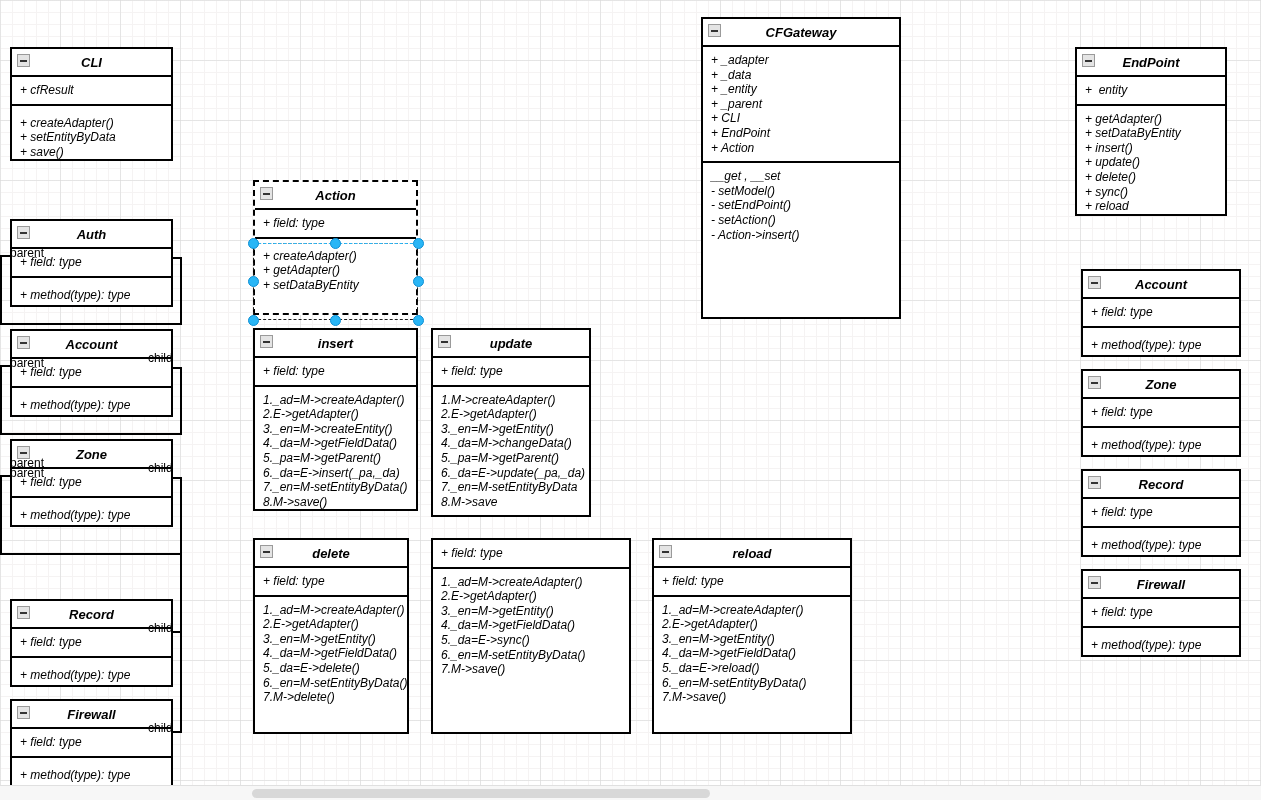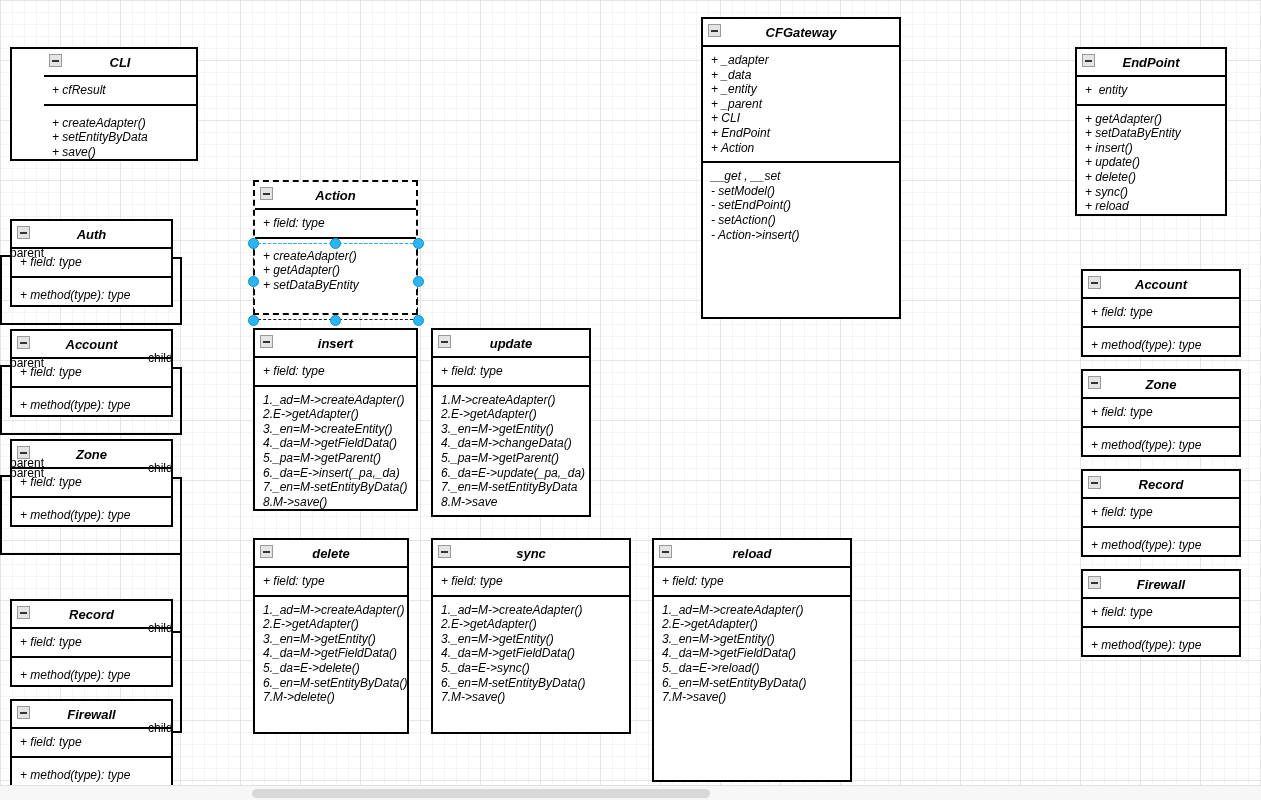--- a/index.html
+++ b/index.html
@@ -175,21 +175,21 @@
       <div class="edge-label" style="left: 10px; top: 357px;">parent</div>
       <div class="edge-label" style="left: 148px; top: 352px;">child</div>
       <div class="edge-label" style="left: 10px; top: 457px;">parent</div>
       <div class="edge-label" style="left: 10px; top: 467px;">parent</div>
       <div class="edge-label" style="left: 148px; top: 462px;">child</div>
       <div class="edge-label" style="left: 148px; top: 622px;">child</div>
       <div class="edge-label" style="left: 148px; top: 722px;">child</div>
     </div>
 
   <div id="class-layer">
-      <div class="uml" style="left: 10px; top: 47px; width: 188px; height: 114px; padding-left: 32px;">
+      <div class="uml" style="left: 10px; top: 47px; width: 163px; height: 114px;">
         <div class="title">CLI<span class="collapse"></span></div>
         <div class="compartment">
           <div>+ cfResult</div>
         </div>
         <div class="compartment sep pad-lines">
           <div>+ createAdapter()</div>
           <div>+ setEntityByData</div>
           <div>+ save()</div>
         </div>
       </div>
@@ -290,35 +290,34 @@
           <div>1._ad=M-&gt;createAdapter()</div>
           <div>2.E-&gt;getAdapter()</div>
           <div>3._en=M-&gt;getEntity()</div>
           <div>4._da=M-&gt;getFieldData()</div>
           <div>5._da=E-&gt;delete()</div>
           <div>6._en=M-setEntityByData()</div>
           <div>7.M-&gt;delete()</div>
         </div>
       </div>
       <div class="uml" style="left: 431px; top: 538px; width: 200px; height: 196px;">
-        <div class="title">sync<span class="collapse"></span></div>
         <div class="compartment">
           <div>+ field: type</div>
         </div>
         <div class="compartment sep">
           <div>1._ad=M-&gt;createAdapter()</div>
           <div>2.E-&gt;getAdapter()</div>
           <div>3._en=M-&gt;getEntity()</div>
           <div>4._da=M-&gt;getFieldData()</div>
           <div>5._da=E-&gt;sync()</div>
           <div>6._en=M-setEntityByData()</div>
           <div>7.M-&gt;save()</div>
         </div>
       </div>
-      <div class="uml" style="left: 652px; top: 538px; width: 200px; height: 244px;">
+      <div class="uml" style="left: 652px; top: 538px; width: 200px; height: 196px;">
         <div class="title">reload<span class="collapse"></span></div>
         <div class="compartment">
           <div>+ field: type</div>
         </div>
         <div class="compartment sep">
           <div>1._ad=M-&gt;createAdapter()</div>
           <div>2.E-&gt;getAdapter()</div>
           <div>3._en=M-&gt;getEntity()</div>
           <div>4._da=M-&gt;getFieldData()</div>
           <div>5._da=E-&gt;reload()</div>

